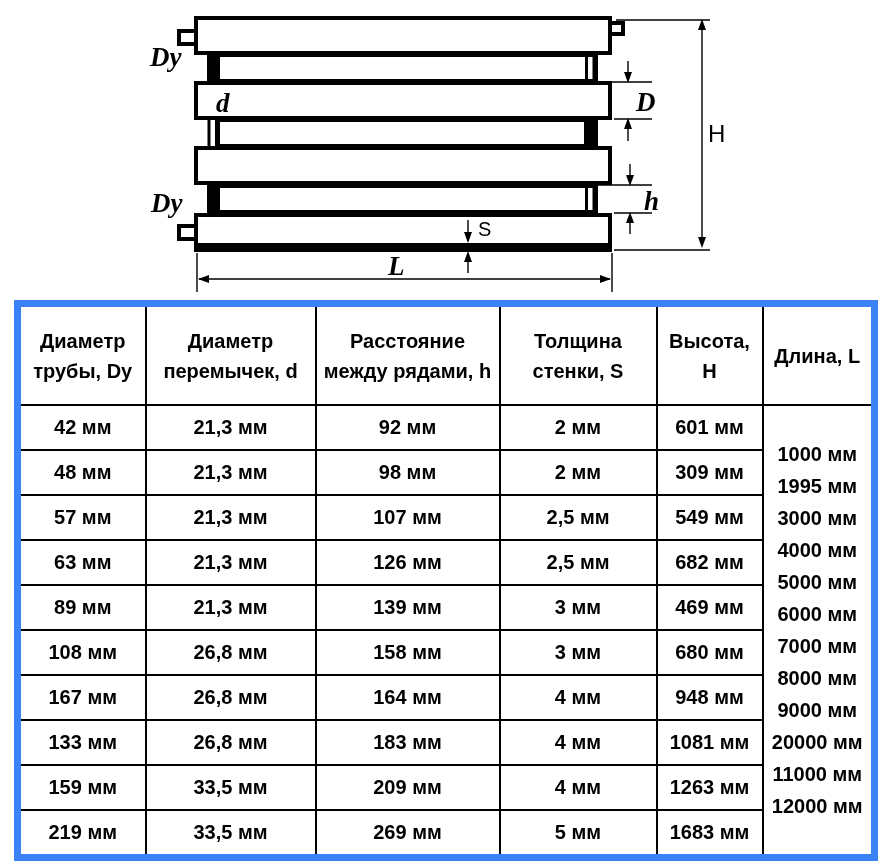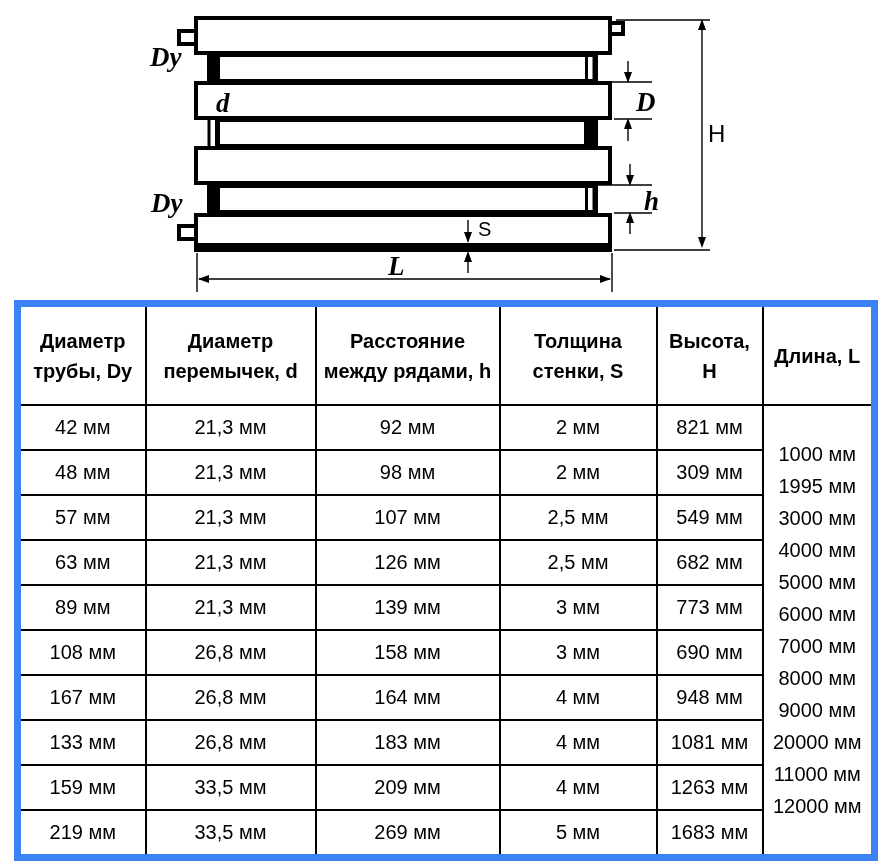--- a/index.html
+++ b/index.html
@@ -17,21 +17,21 @@
   .lbl-serif{font:italic 700 27px "Liberation Serif","DejaVu Serif",serif;fill:#000;}
   .lbl-sans{font:24px "Liberation Sans",sans-serif;fill:#000;}
   .lbl-s{font:20px "Liberation Sans",sans-serif;fill:#000;}
 
   
   .spec-table{position:absolute;top:300px;left:14px;border-collapse:collapse;
               table-layout:fixed;border:7px solid #3b82f6;}
   .spec-table th,.spec-table td{border:2px solid #000;text-align:center;vertical-align:middle;
               padding:0;font-size:20px;color:#000;}
   .spec-table th{height:97px;font-weight:700;line-height:30px;padding:0 4px;}
-  .spec-table td{height:43px;}
+  .spec-table td{height:43px;font-weight:bold;}
   .len-cell{vertical-align:middle;}
   .len-cell div{line-height:32px;}
 </style>
 </head>
 <body>
 
 <div class="canvas">
 
   <svg class="diagram" width="882" height="296" viewBox="0 0 882 296">
 
@@ -134,21 +134,21 @@
         <th>Высота, H</th>
         <th>Длина, L</th>
       </tr>
     </thead>
     <tbody>
       <tr>
         <td>42 мм</td>
         <td>21,3 мм</td>
         <td>92 мм</td>
         <td>2 мм</td>
-        <td>821 мм</td>
+        <td>601 мм</td>
         <td class="len-cell" rowspan="10">
           <div>1000 мм</div>
           <div>1995 мм</div>
           <div>3000 мм</div>
           <div>4000 мм</div>
           <div>5000 мм</div>
           <div>6000 мм</div>
           <div>7000 мм</div>
           <div>8000 мм</div>
           <div>9000 мм</div>
@@ -176,28 +176,28 @@
         <td>21,3 мм</td>
         <td>126 мм</td>
         <td>2,5 мм</td>
         <td>682 мм</td>
       </tr>
       <tr>
         <td>89 мм</td>
         <td>21,3 мм</td>
         <td>139 мм</td>
         <td>3 мм</td>
-        <td>773 мм</td>
+        <td>469 мм</td>
       </tr>
       <tr>
         <td>108 мм</td>
         <td>26,8 мм</td>
         <td>158 мм</td>
         <td>3 мм</td>
-        <td>690 мм</td>
+        <td>680 мм</td>
       </tr>
       <tr>
         <td>167 мм</td>
         <td>26,8 мм</td>
         <td>164 мм</td>
         <td>4 мм</td>
         <td>948 мм</td>
       </tr>
       <tr>
         <td>133 мм</td>

